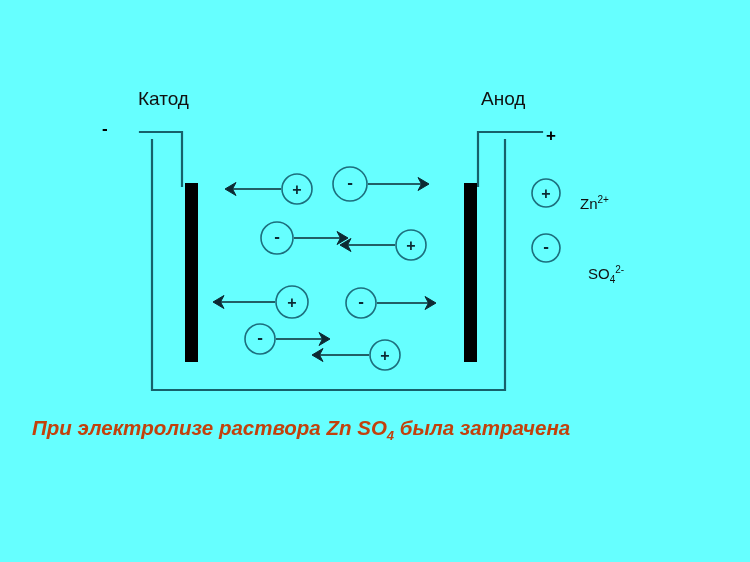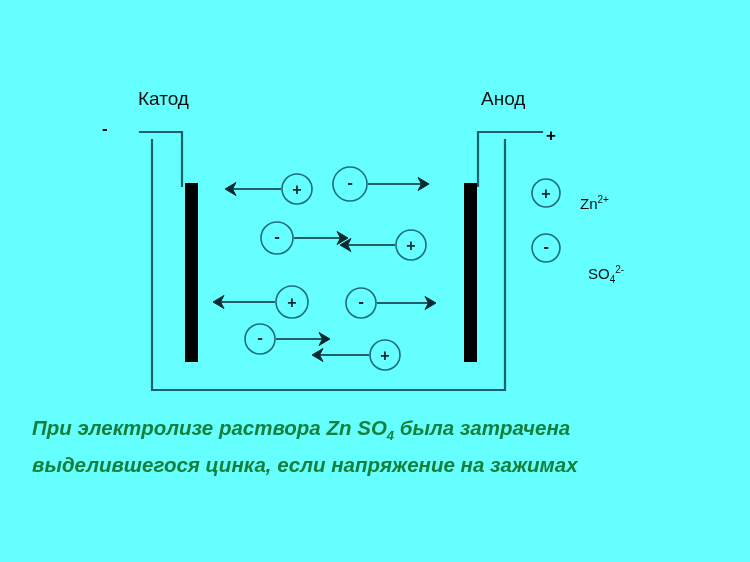--- a/index.html
+++ b/index.html
@@ -63,21 +63,21 @@
   #problem-text {
     position: absolute;
     left: 32px;
     top: 413px;
     width: 690px;
     font-family: "Liberation Sans", sans-serif;
     font-weight: bold;
     font-style: italic;
     font-size: 20.5px;
     line-height: 29px;
-    color: #15803d;
+    color: #c2410c;
   }
   #problem-text sub { font-size: 13px; vertical-align: sub; }
   .pt-line { display: block; }
 </style>
 </head>
 <body>
 
 <div id="stage">
 
   <svg id="diagram-svg" viewBox="0 0 750 562">
@@ -167,16 +167,15 @@
 
   <div class="legend-entry" id="legend-zn">
     <span>Zn</span><sup>2+</sup>
   </div>
   <div class="legend-entry" id="legend-so4">
     <span>SO</span><sub>4</sub><sup>2-</sup>
   </div>
 
   <div id="problem-text">
     <span class="pt-line"><span>При электролизе раствора Zn SO</span><sub>4</sub><span> была затрачена</span></span>
-    <span class="pt-line">выделившегося цинка, если напряжение на зажимах</span>
   </div>
 
 </div>
 
 </body></html>

